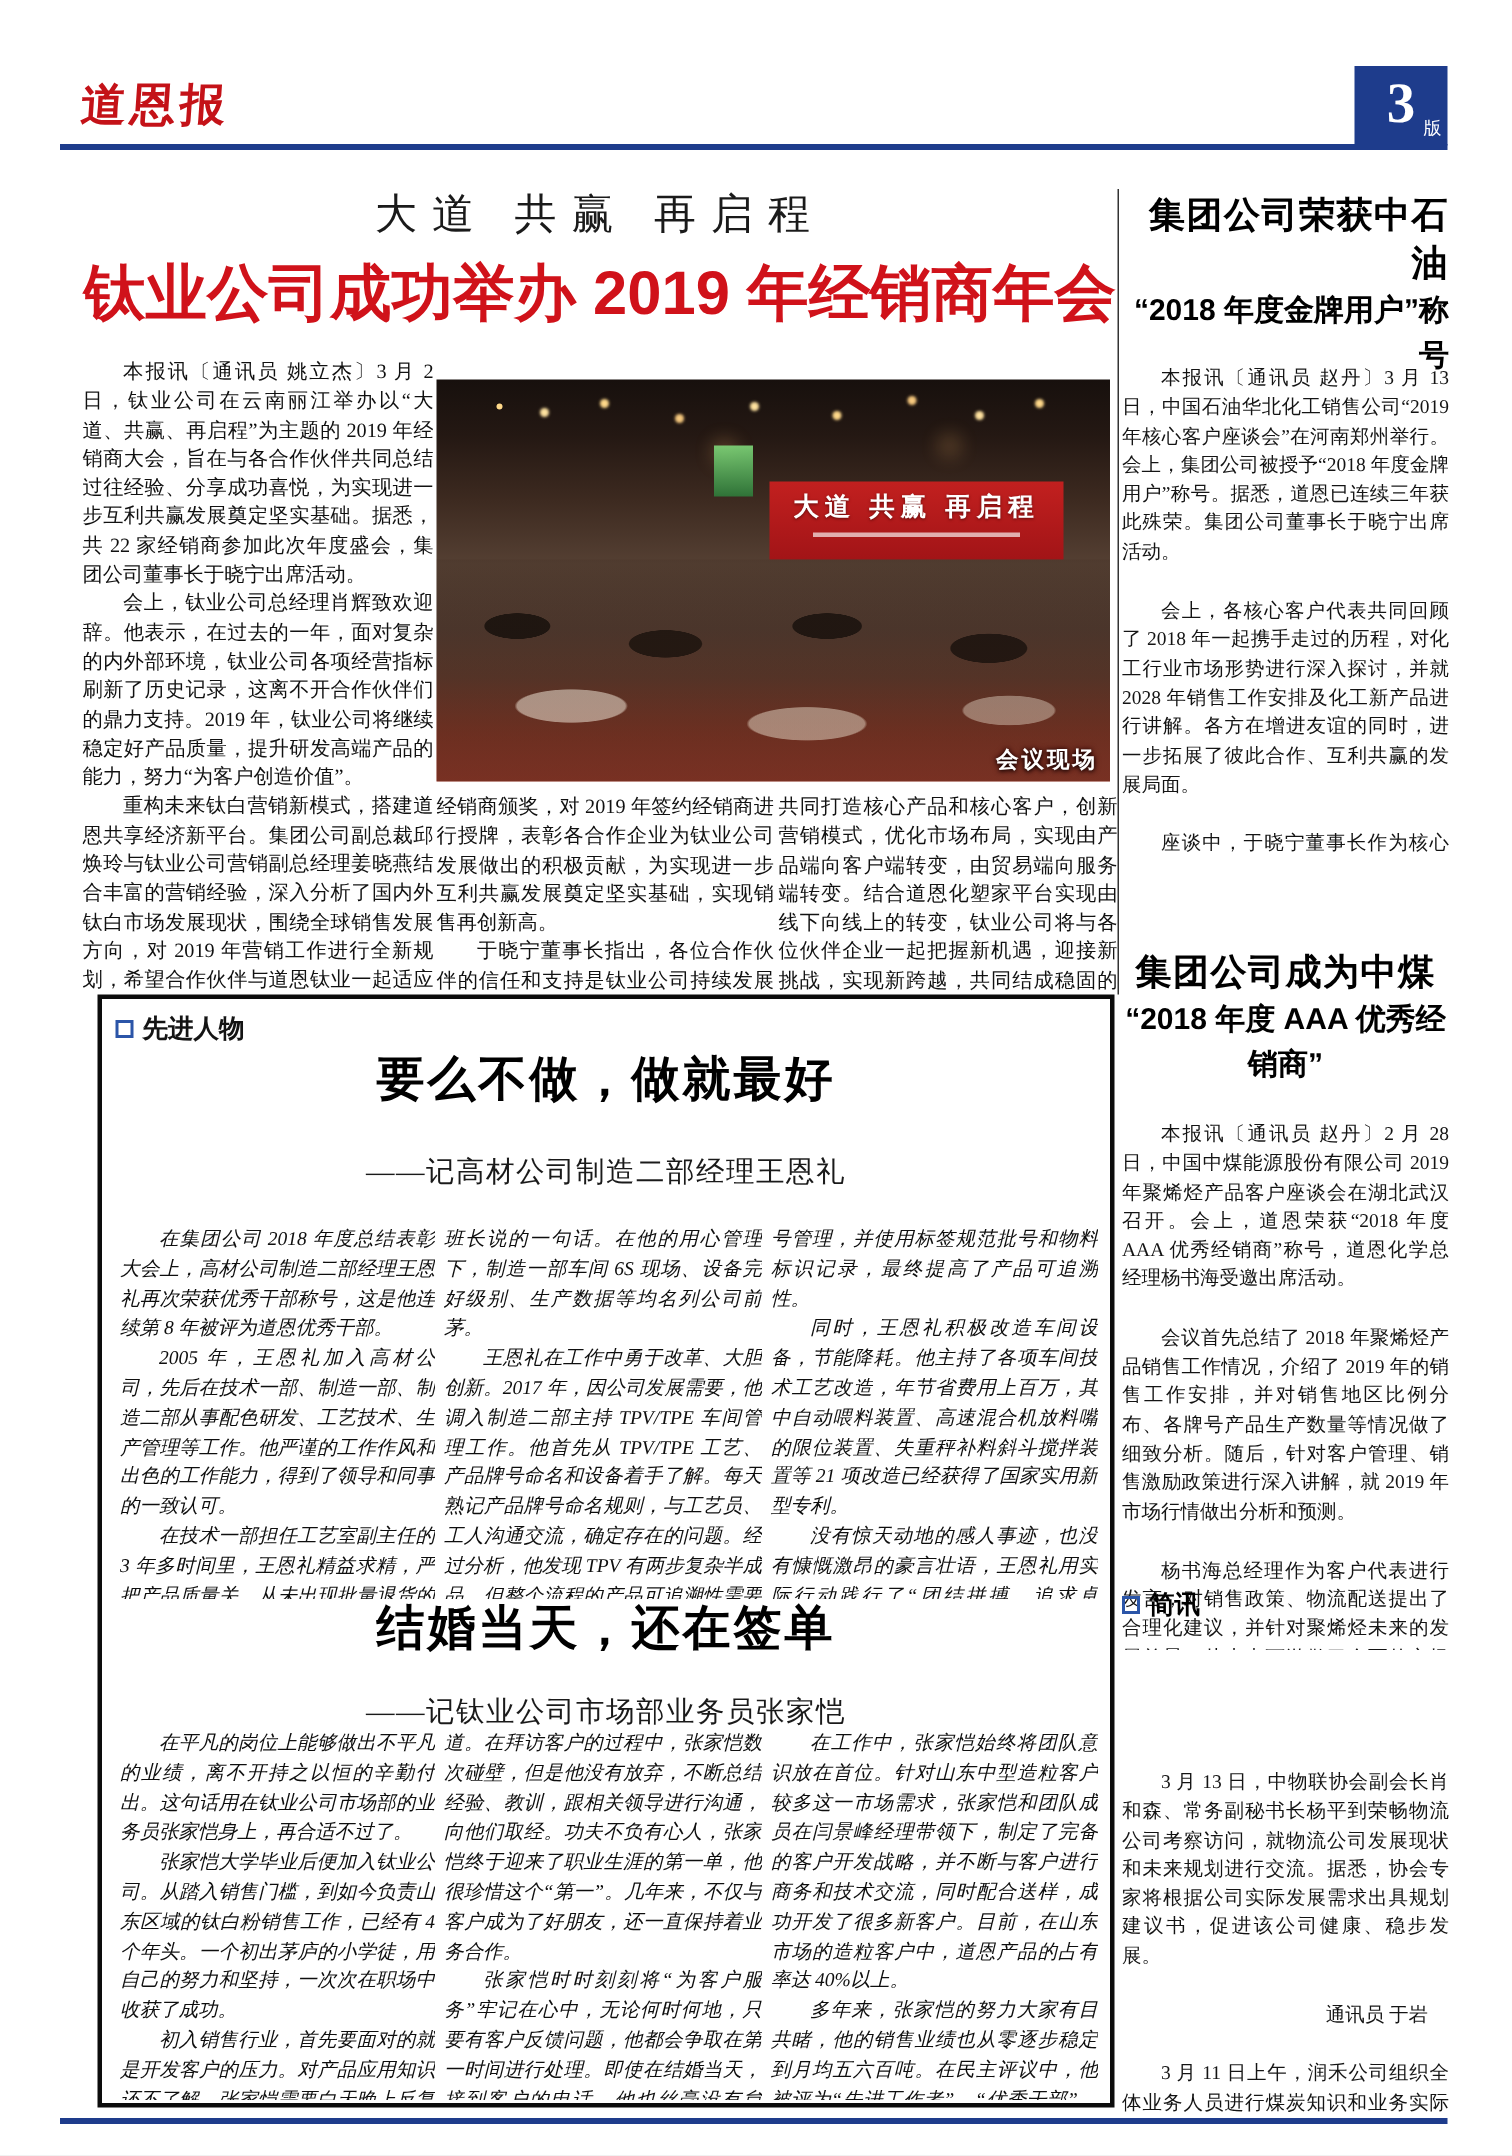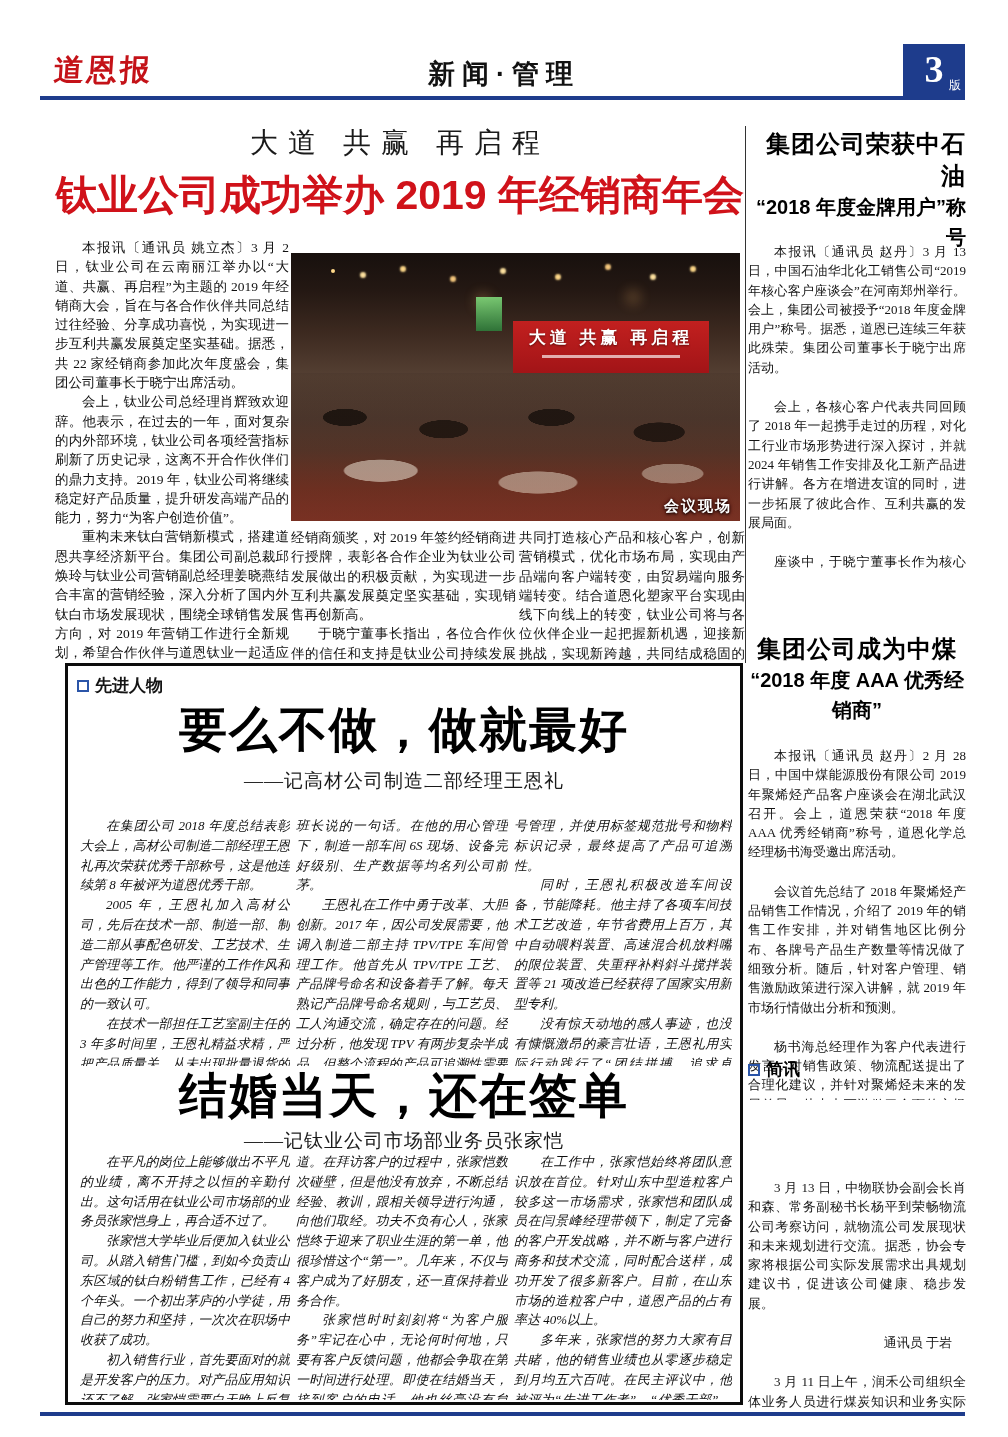--- a/index.html
+++ b/index.html
@@ -103,34 +103,33 @@
 
   
   .feature-box {
     position:absolute; left:65px; top:663px; width:678px; height:742px;
     border:3px solid #0c0c0c; background:#fff;
   }
   .fb-label { position:absolute; left:9px; top:8px; font-family:"Liberation Sans",sans-serif; font-weight:bold; font-size:17px; }
   .fb-label .sq { display:inline-block; width:12px; height:12px; border:2px solid #2b55a8; margin-right:6px; vertical-align:-1px; }
   .f-headline {
     position:absolute; left:0; right:0; text-align:center; font-weight:bold; color:#000;
-    font-family:"Liberation Sans","DejaVu Sans",sans-serif; font-size:48px; letter-spacing:2px;
+    font-family:"Liberation Sans","DejaVu Sans",sans-serif; font-size:32px; letter-spacing:2px;
   }
   .f-sub { position:absolute; left:0; right:0; text-align:center; font-size:19px; color:#1a1a1a; letter-spacing:1px; }
   .f-col { position:absolute; overflow:hidden; }
   .f-col p { font-size:13px; line-height:19.8px; text-align:justify; text-indent:2em; font-style:italic; color:#0e0e0e; }
   .f-col p.no-indent { text-indent:0; }
 </style>
 </head>
 <body>
 
 <div class="page">
 
   <div class="masthead-logo">道恩报</div>
-  <div class="section-title">新闻·管理</div>
   <div class="page-badge">
     <div class="num">3</div>
     <div class="unit">版</div>
   </div>
   <div class="header-rule"></div>
   <div class="v-divider"></div>
   <div class="footer-rule"></div>
 
   <div class="kicker">大道 共赢 再启程</div>
   <div class="main-headline">钛业公司成功举办 2019 年经销商年会</div>
@@ -160,21 +159,21 @@
   <div class="bodytext col-main-right">
     <p class="no-indent">共同打造核心产品和核心客户，创新营销模式，优化市场布局，实现由产品端向客户端转变，由贸易端向服务端转变。结合道恩化塑家平台实现由线下向线上的转变，钛业公司将与各位伙伴企业一起把握新机遇，迎接新挑战，实现新跨越，共同结成稳固的利益共同体和命运共同体。</p>
   </div>
 
   <div class="sb-headline" style="top:128px;text-align:right;">
     <div class="l1">集团公司荣获中石油</div>
     <div class="l2">“2018 年度金牌用户”称号</div>
   </div>
   <div class="sb-body" style="top:222px; height:348px;">
     <p>本报讯〔通讯员 赵丹〕3 月 13 日，中国石油华北化工销售公司“2019 年核心客户座谈会”在河南郑州举行。会上，集团公司被授予“2018 年度金牌用户”称号。据悉，道恩已连续三年获此殊荣。集团公司董事长于晓宁出席活动。</p>
-    <p>会上，各核心客户代表共同回顾了 2018 年一起携手走过的历程，对化工行业市场形势进行深入探讨，并就 2024 年销售工作安排及化工新产品进行讲解。各方在增进友谊的同时，进一步拓展了彼此合作、互利共赢的发展局面。</p>
+    <p>会上，各核心客户代表共同回顾了 2018 年一起携手走过的历程，对化工行业市场形势进行深入探讨，并就 2028 年销售工作安排及化工新产品进行讲解。各方在增进友谊的同时，进一步拓展了彼此合作、互利共赢的发展局面。</p>
     <p>座谈中，于晓宁董事长作为核心客户代表进行发言，就 2019 年双方合作量以及区域提货、货物运输、新产品试用等方面提出建设性意见，期待双方合作能够取得更大成果。</p>
 
   </div>
 
   <div class="sb-headline" style="top:633px;">
     <div class="l1">集团公司成为中煤</div>
     <div class="l2">“2018 年度 AAA 优秀经销商”</div>
   </div>
   <div class="sb-body" style="top:726px; height:374px;">
     <p>本报讯〔通讯员 赵丹〕2 月 28 日，中国中煤能源股份有限公司 2019 年聚烯烃产品客户座谈会在湖北武汉召开。会上，道恩荣获“2018 年度 AAA 优秀经销商”称号，道恩化学总经理杨书海受邀出席活动。</p>

